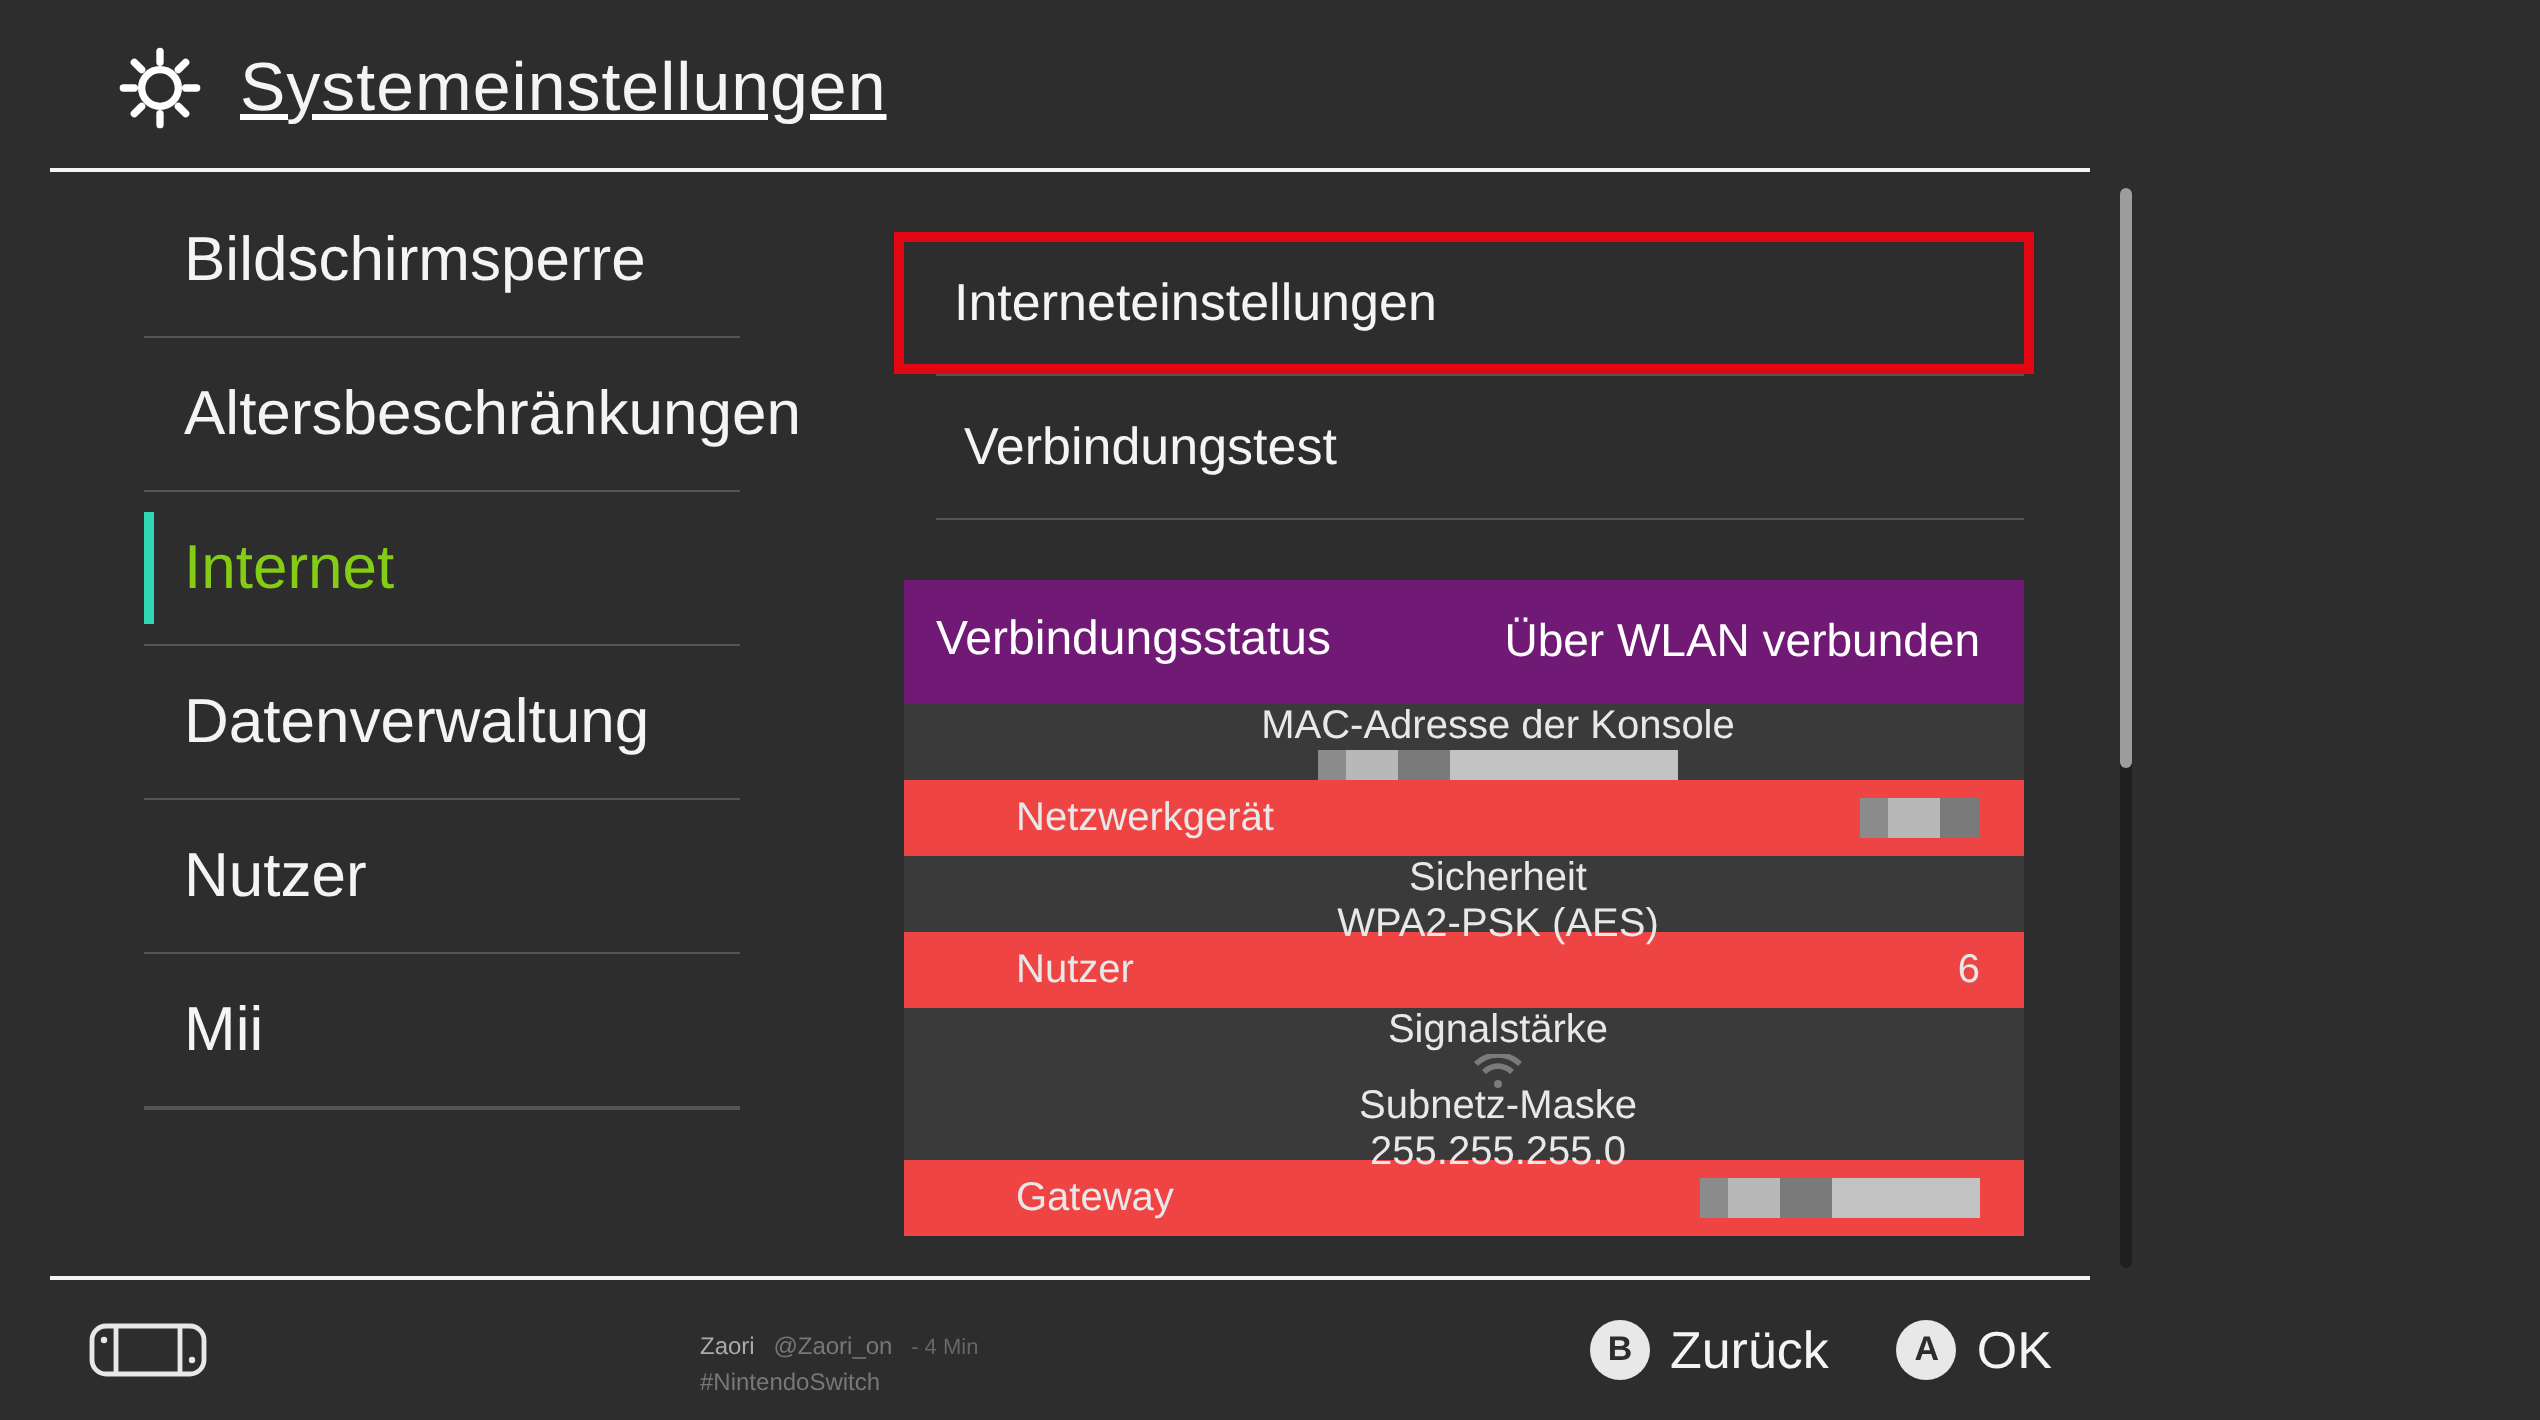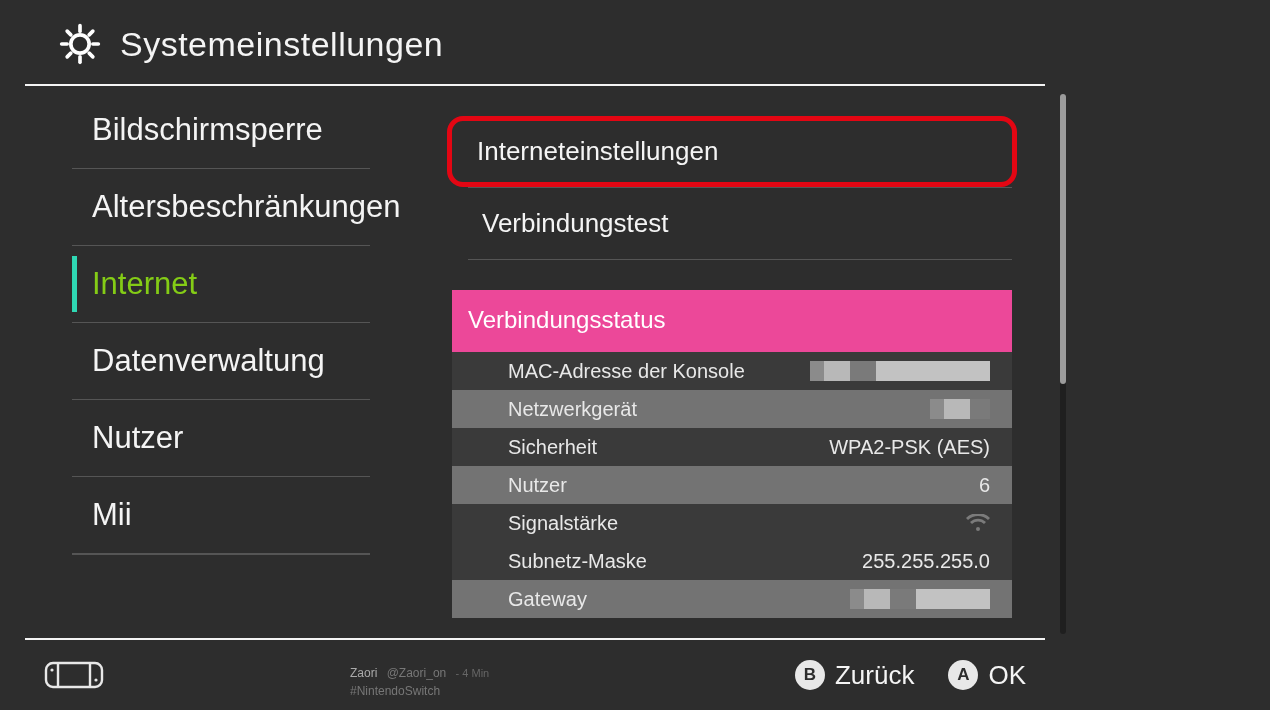--- a/index.html
+++ b/index.html
@@ -1,47 +1,47 @@
 <!DOCTYPE html>
 <html><head>
 <meta charset="utf-8">
 <style>
   * { margin:0; padding:0; box-sizing:border-box; }
   html,body { width:1270px; height:710px; background:#2d2d2d; font-family:"Segoe UI",Arial,sans-serif; color:#fff; overflow:hidden; }
-  .screen { width:1070px; height:710px; position:relative; background:#2d2d2d; }
+  .screen { width:1070px; height:710px; position:relative; background:#2d2d2d;text-decoration:underline; }
 
   
   .header { display:flex; align-items:center; gap:18px; padding:22px 0 18px 58px; }
   .hdr-icon svg { display:block; }
   .hdr-title { font-size:34px; font-weight:300; letter-spacing:.5px; color:#f4f4f4; }
   .hdr-rule { position:absolute; top:84px; left:25px; right:25px; height:2px; background:#fff; opacity:.95; }
 
   
   .body { position:absolute; top:88px; bottom:70px; left:0; right:18px; display:flex; }
 
   
   .sidebar { width:400px; padding-top:4px; }
   .side-item { position:relative; font-size:31px; font-weight:300; color:#f4f4f4; padding:20px 0 20px 92px; cursor:pointer; }
   .side-sep { height:1px; background:#555; margin-left:72px; margin-right:30px; }
   .side-item.active { color:#84cc16; }
   .side-item.active::before { content:""; position:absolute; left:72px; top:10px; bottom:10px; width:5px; background:#2fd8b4; }
 
   
   .main { flex:1; padding:28px 40px 0 52px; overflow:hidden; }
   .menu-btn { font-size:26px; font-weight:300; color:#f4f4f4; padding:20px 0 20px 30px; cursor:pointer; }
-  .menu-btn.highlight { border:5px solid #e30613; border-radius:16px; margin:0 -5px; padding:15px 0 15px 25px; }
+  .menu-btn.highlight { border:5px solid #e30613; border-radius:0; margin:0 -5px; padding:15px 0 15px 25px; }
   .menu-sep { height:1px; background:#555; margin:0 0 0 16px; }
 
   .status-block { margin-top:30px; }
-  .status-hdr { display:flex; align-items:flex-end; justify-content:space-between; background:#ec4899; padding:16px 22px 18px 16px; font-size:24px; font-weight:300; }
+  .status-hdr { display:flex; align-items:flex-end; justify-content:space-between; background:#701a75; padding:16px 22px 18px 16px; font-size:24px; font-weight:300; }
   .status-hdr .val { font-size:23px; }
 
   .info-row { display:flex; align-items:center; justify-content:space-between; height:38px; padding:0 22px 0 56px; font-size:20px; font-weight:300; color:#e8e8e8; }
-  .info-row.alt { background:#737373; }
-  .info-row.base { background:#3a3a3a; }
+  .info-row.alt { background:#ef4444; }
+  .info-row.base { background:#3a3a3a;flex-direction:column; }
   .redacted { display:inline-block; background:linear-gradient(90deg,#8b8b8b 0 14px,#b8b8b8 14px 40px,#7a7a7a 40px 66px,#c2c2c2 66px 100%); height:20px; }
   .red-mac { width:180px; }
   .red-ssid { width:60px; }
   .red-ip  { width:170px; }
   .red-gw  { width:140px; }
 
   .wifi-icon svg { display:block; opacity:.5; }
 
   
   .scroll { position:absolute; right:4px; top:94px; bottom:76px; width:6px; }
@@ -101,20 +101,21 @@
 
     <div class="main">
       <div class="menu-btn highlight">Interneteinstellungen</div>
       <div class="menu-sep"></div>
       <div class="menu-btn">Verbindungstest</div>
       <div class="menu-sep"></div>
 
       <div class="status-block">
         <div class="status-hdr">
           <span>Verbindungsstatus</span>
+          <span class="val">Über WLAN verbunden</span>
         </div>
 
         <div class="info-row base">
           <span>MAC-Adresse der Konsole</span>
           <span class="redacted red-mac"></span>
         </div>
         <div class="info-row alt">
           <span>Netzwerkgerät</span>
           <span class="redacted red-ssid"></span>
         </div>

